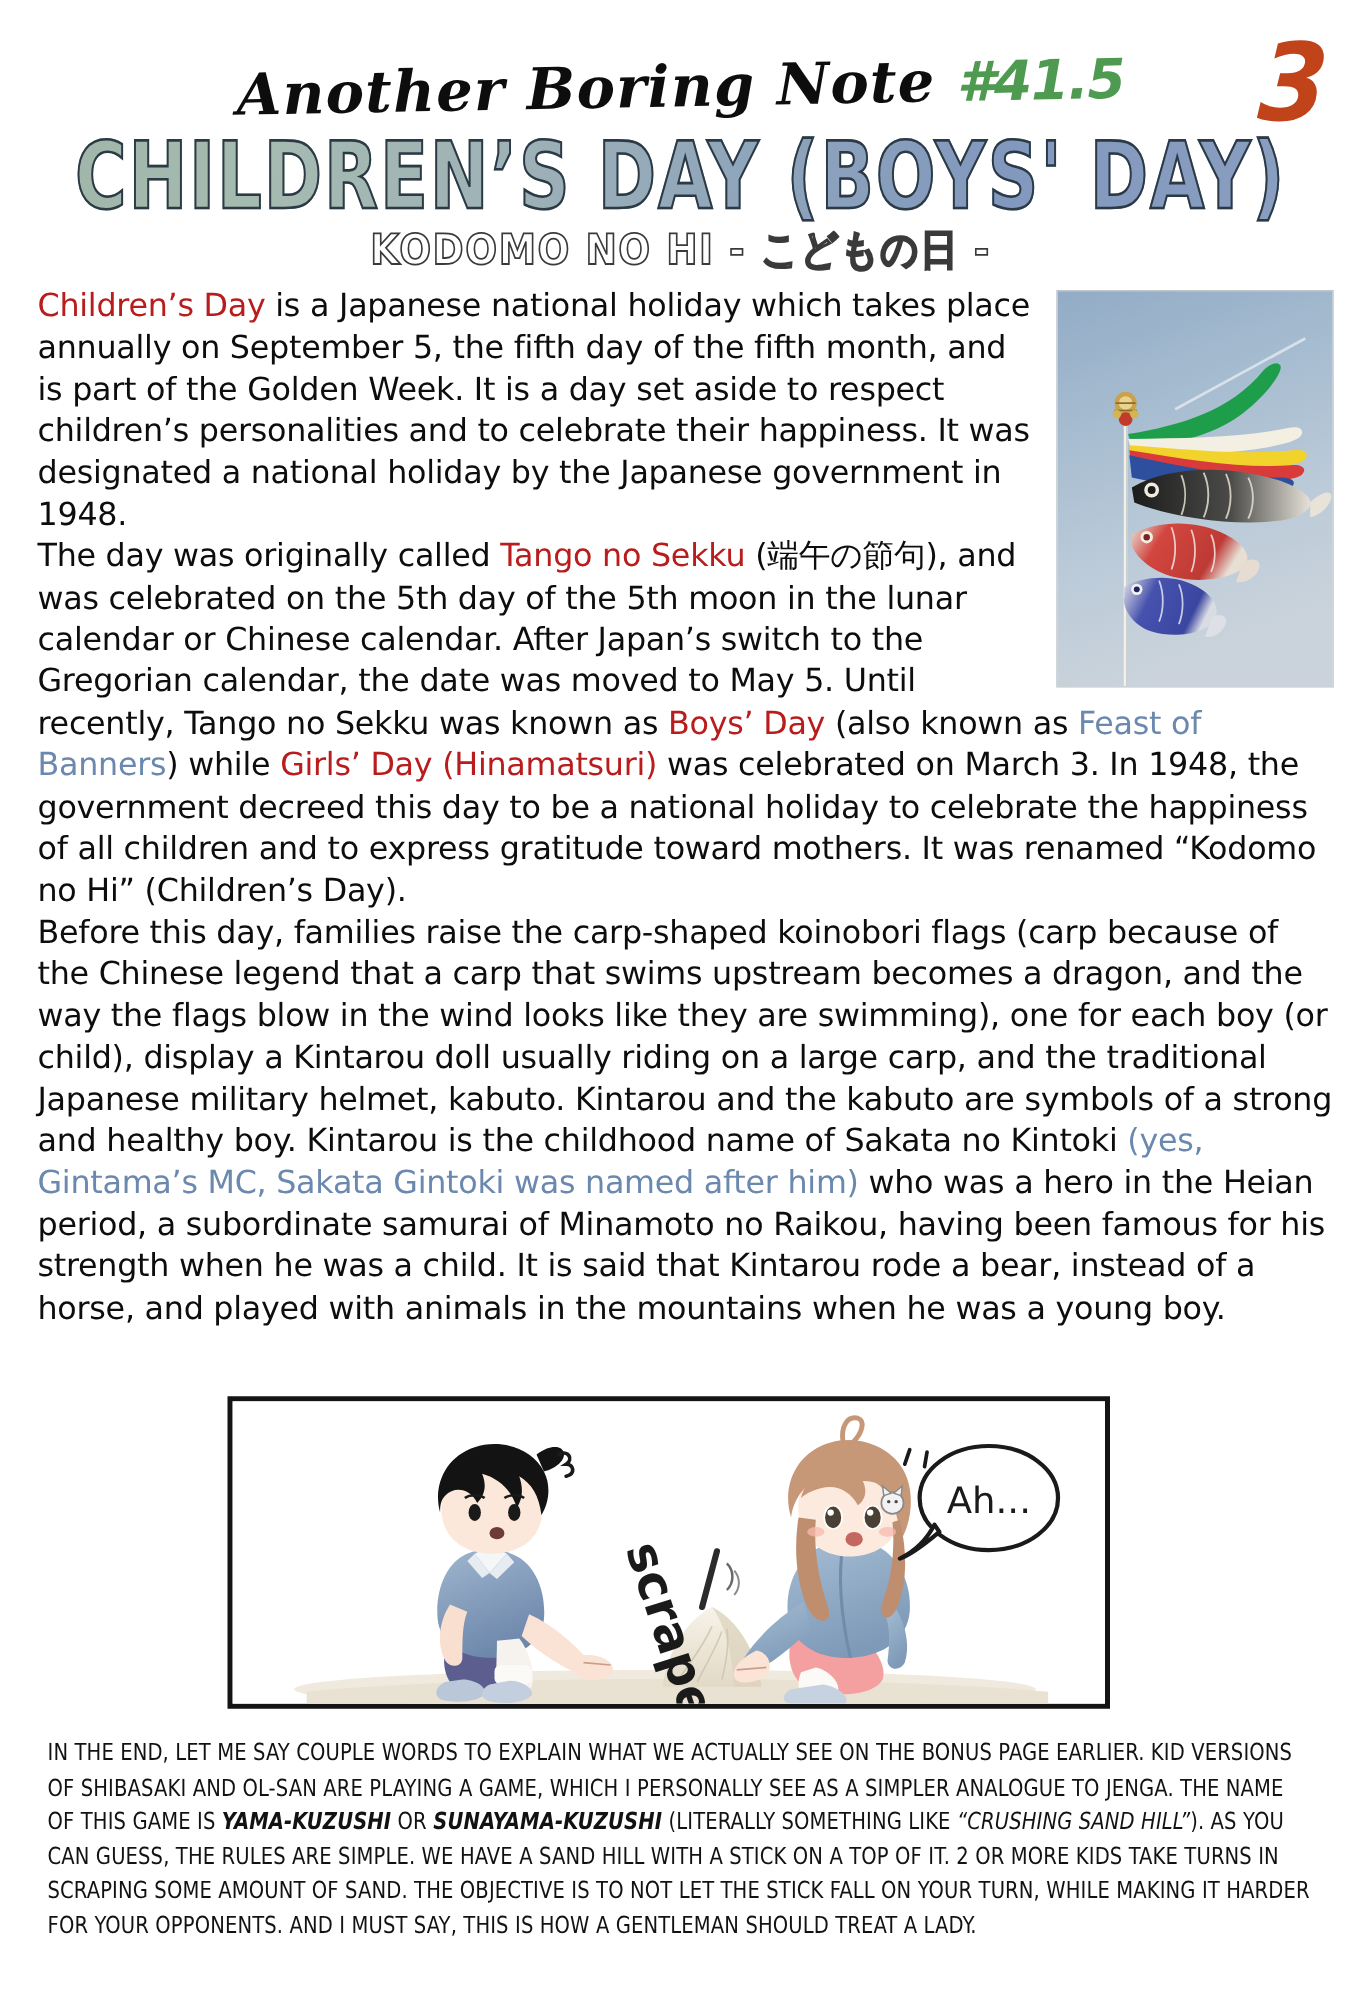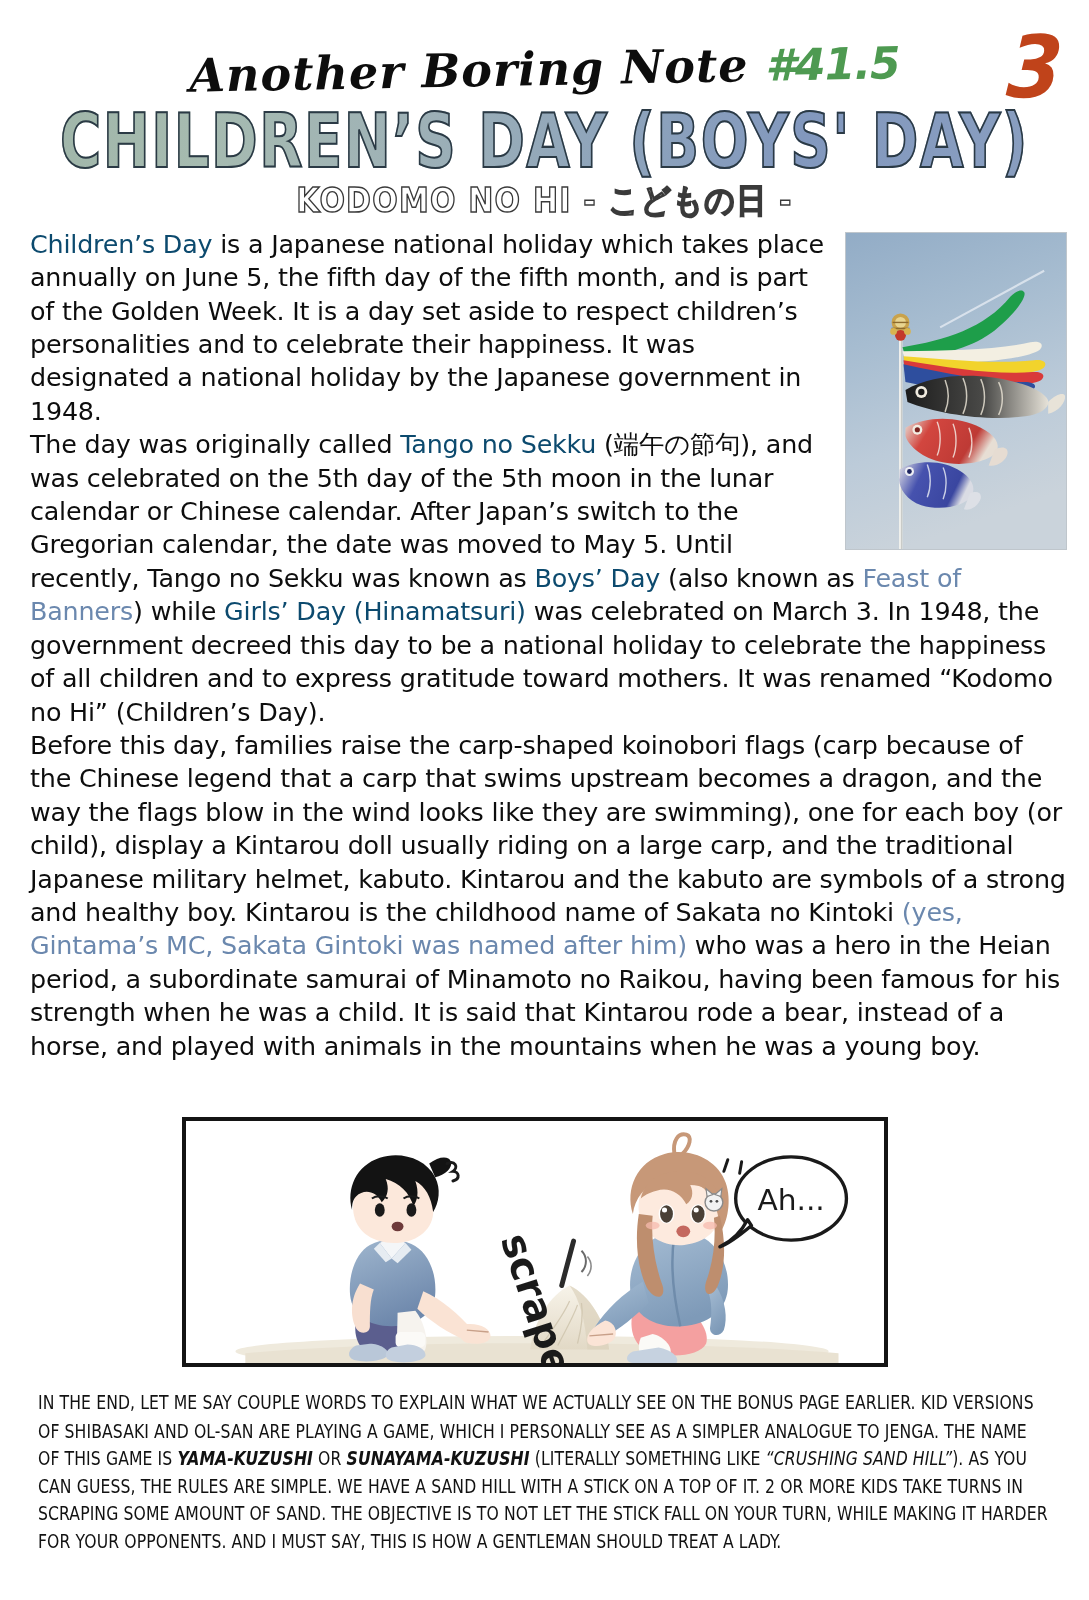--- a/index.html
+++ b/index.html
@@ -97,21 +97,21 @@
     position: relative;
     margin: 14px 22px 0 30px;
     font-family: "DejaVu Sans", sans-serif;
     font-size: 25.4px;
     line-height: 33.4px;
     color: #0d0d0d;
     text-align: left;
     letter-spacing: -0.2px;
   }
   #article p { margin: 0; }
-  .hl-red  { color: #0c4a6e; }
+  .hl-red  { color: #b91c1c; }
   .hl-blue { color: #6B88AE; }
 
   
   #koinobori-photo {
     float: right;
     width: 222px;
     height: 318px;
     margin: 4px 0 6px 16px;
     shape-outside: inset(0);
     border: 1px solid #bfc6cc;
@@ -259,21 +259,21 @@
       <circle cx="64" cy="240" r="4.6" fill="#EFF0F4"></circle>
         <circle cx="64" cy="240" r="2.4" fill="#1E2560"></circle>
       <g fill="none" stroke="#E2E6F2" stroke-width="1.4" opacity="0.85">
         <path d="M82 233 C86 243 86 256 82 266"></path>
         <path d="M98 236 C102 245 102 258 98 268"></path>
       </g>
     </svg>
   </div>
 
   <p>
-    <span class="hl-red">Children’s Day</span><span> is a Japanese national holiday which takes place annually on June 5, the fifth day of the fifth month, and is part of the Golden Week. It is a day set aside to respect children’s personalities and to celebrate their happiness. It was designated a national holiday by the Japanese government in 1948.</span>
+    <span class="hl-red">Children’s Day</span><span> is a Japanese national holiday which takes place annually on September 5, the fifth day of the fifth month, and is part of the Golden Week. It is a day set aside to respect children’s personalities and to celebrate their happiness. It was designated a national holiday by the Japanese government in 1948.</span>
   </p>
 
   <p>
     <span>The day was originally called </span><span class="hl-red">Tango no Sekku</span><span> (端午の節句), and was celebrated on the 5th day of the 5th moon in the lunar calendar or Chinese calendar. After Japan’s switch to the Gregorian calendar, the date was moved to May 5. Until recently, Tango no Sekku was known as </span><span class="hl-red">Boys’ Day</span><span> (also known as </span><span class="hl-blue">Feast of Banners</span><span>) while </span><span class="hl-red">Girls’ Day (Hinamatsuri)</span><span> was celebrated on March 3. In 1948, the government decreed this day to be a national holiday to celebrate the happiness of all children and to express gratitude toward mothers. It was renamed “Kodomo no Hi” (Children’s Day).</span>
   </p>
 
   <p>
     <span>Before this day, families raise the carp-shaped koinobori flags (carp because of the Chinese legend that a carp that swims upstream becomes a dragon, and the way the flags blow in the wind looks like they are swimming), one for each boy (or child), display a Kintarou doll usually riding on a large carp, and the traditional Japanese military helmet, kabuto. Kintarou and the kabuto are symbols of a strong and healthy boy. Kintarou is the childhood name of Sakata no Kintoki </span><span class="hl-blue">(yes, Gintama’s MC, Sakata Gintoki was named after him)</span><span> who was a hero in the Heian period, a subordinate samurai of Minamoto no Raikou, having been famous for his strength when he was a child. It is said that Kintarou rode a bear, instead of a horse, and played with animals in the mountains when he was a young boy.</span>
   </p>
 </div>

